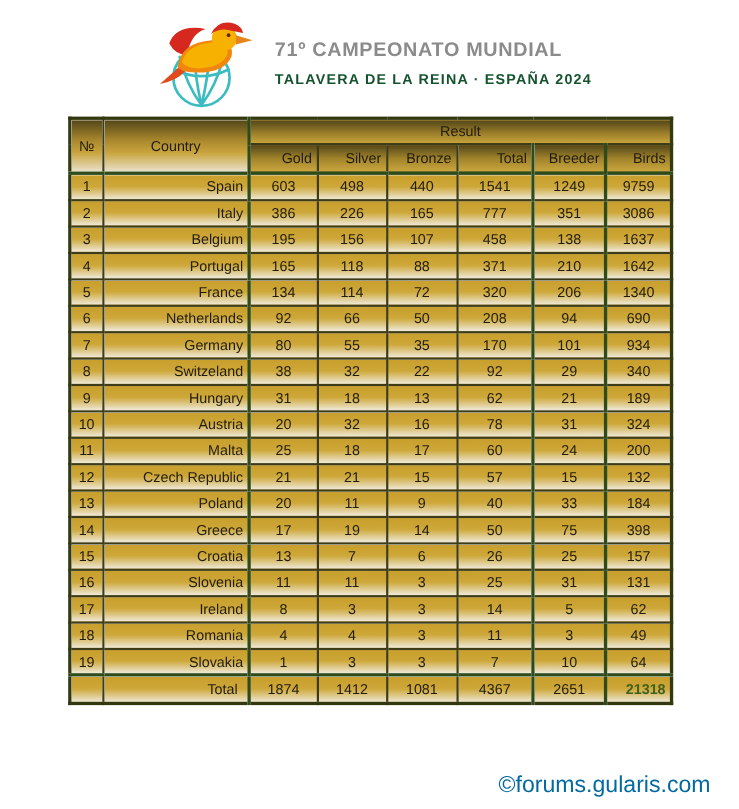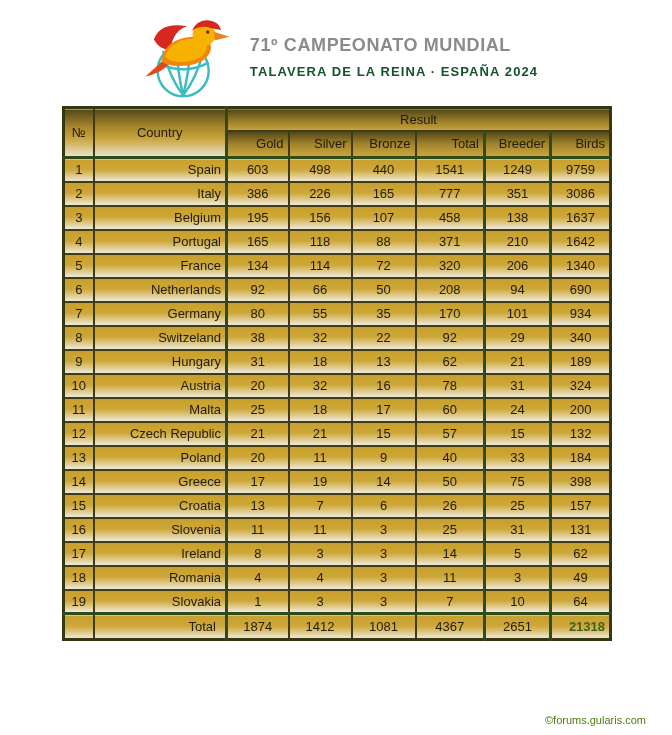--- a/index.html
+++ b/index.html
@@ -53,21 +53,21 @@
   tbody tr:first-child td { border-top:3px solid #2e4b1b; }
   tfoot td { border-top:3px solid #2e4b1b; height:26px; }
   .grpL { border-left:3px solid #2e4b1b; }
   .c-country { text-align:right; padding-left:10px; }
   tfoot .total-label { text-align:right; padding-right:9px; }
   tfoot .birds-total { font-weight:bold; color:#3f611c;text-align:right; }
 
   
   .credit {
     position:absolute; right:26px; bottom:9px;
-    font-size:11px; color:#4d7c0f;
+    font-size:21px; color:#0369a1;
   }
 </style>
 </head>
 <body>
 
 <div class="hdr">
   <svg class="logo" viewBox="0 0 110 95" aria-hidden="true">
 
     <g fill="none" stroke="#3cbcc0" stroke-width="2.6" stroke-linecap="round">
       <circle cx="52" cy="62" r="27"></circle>

